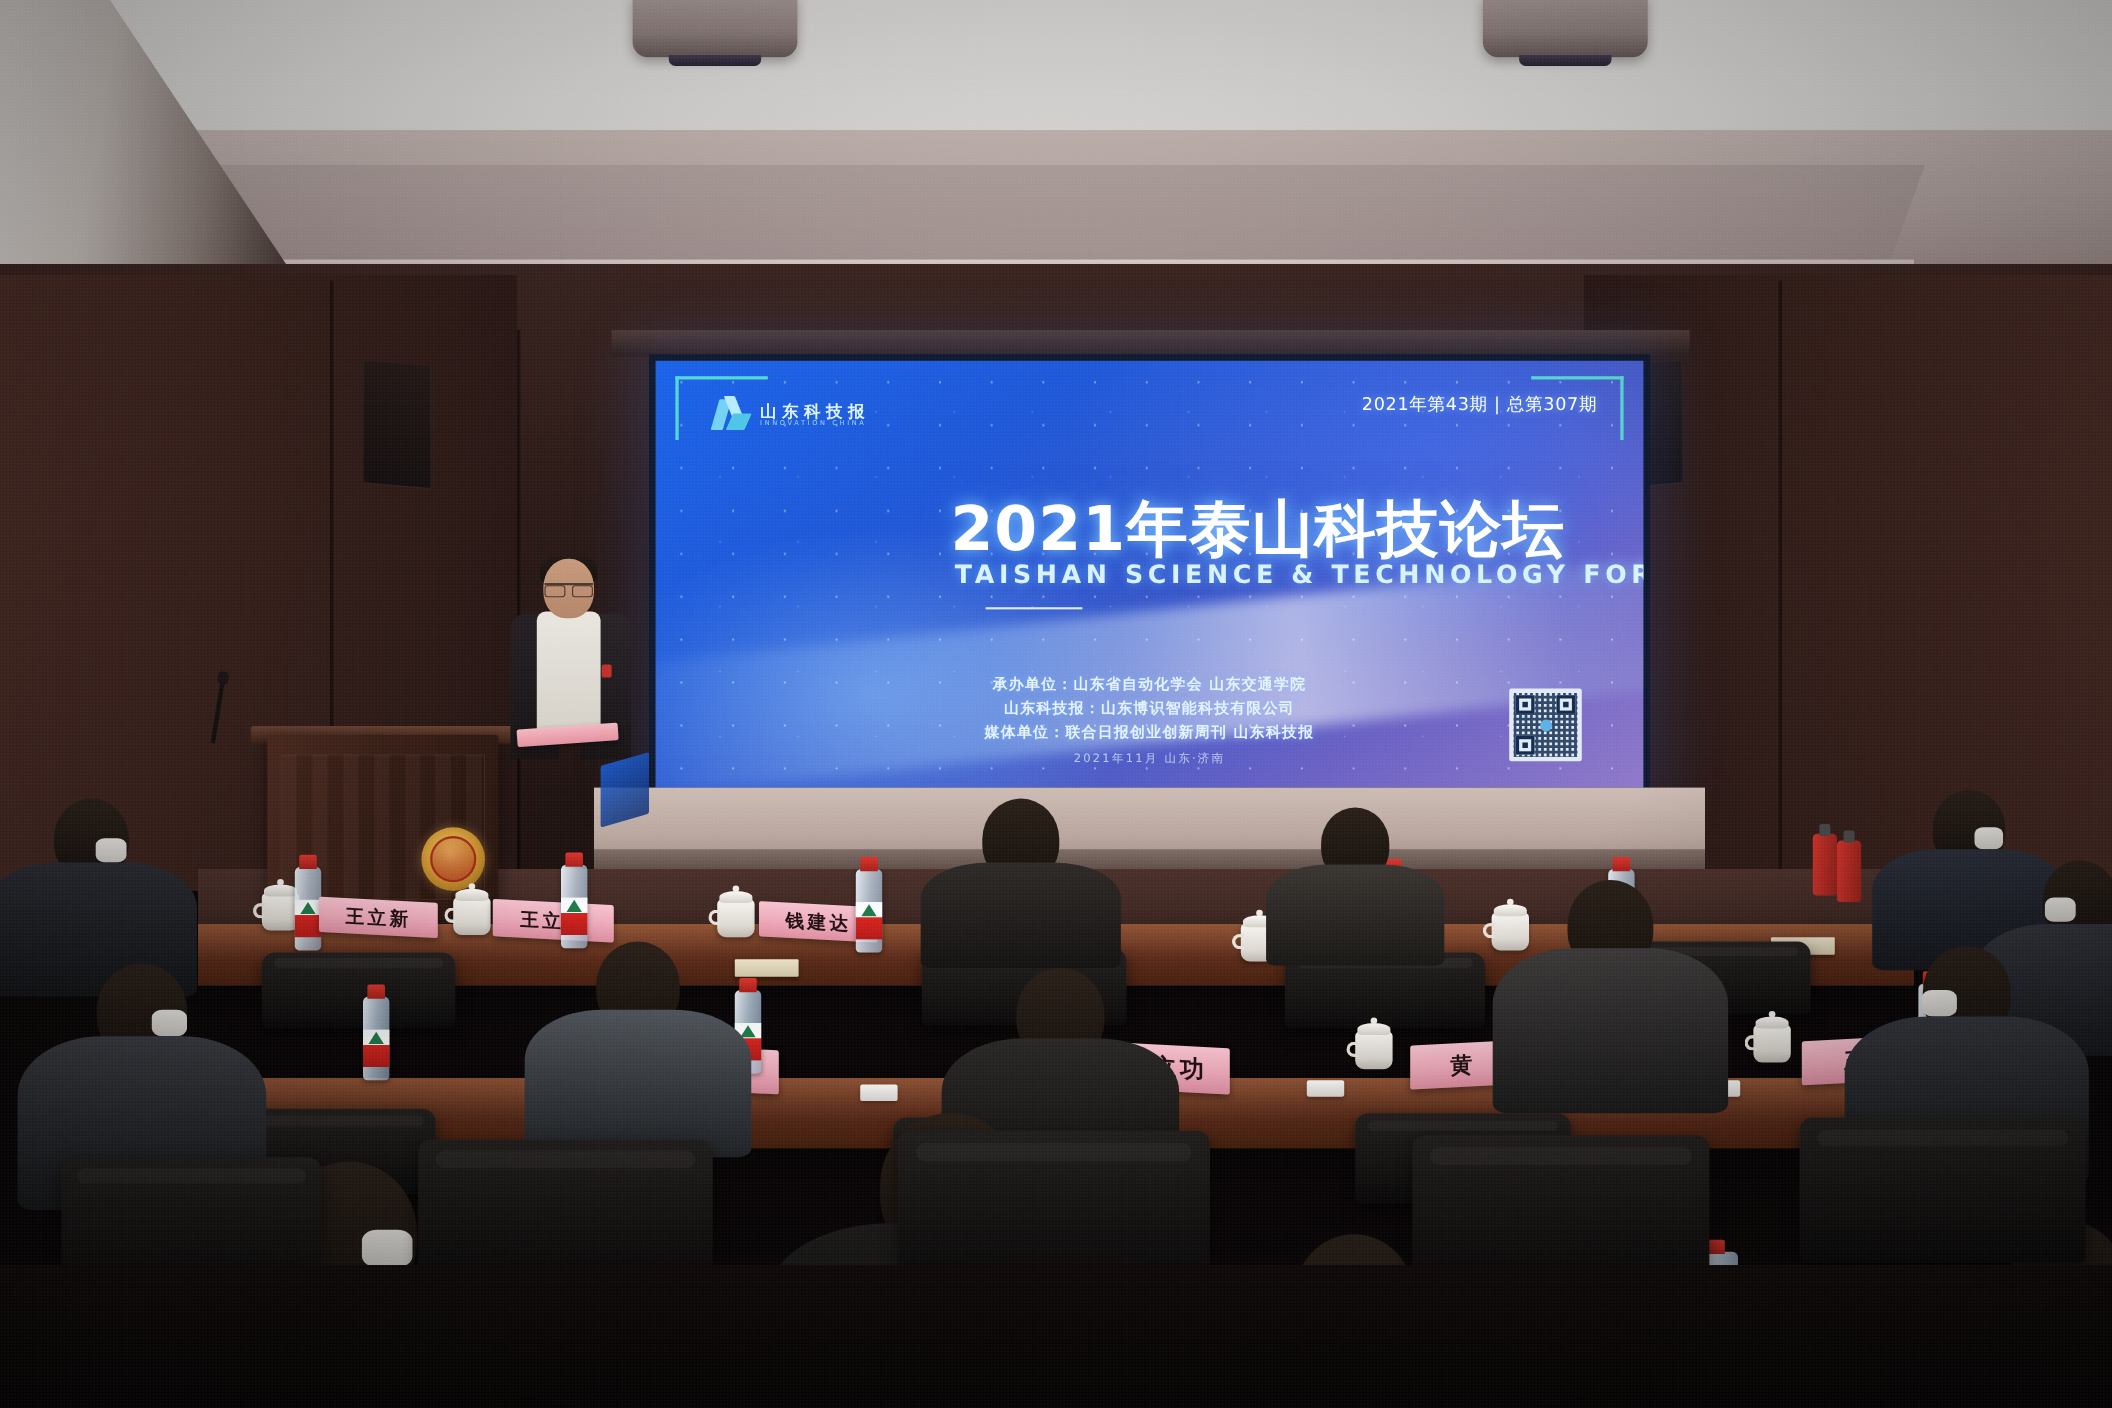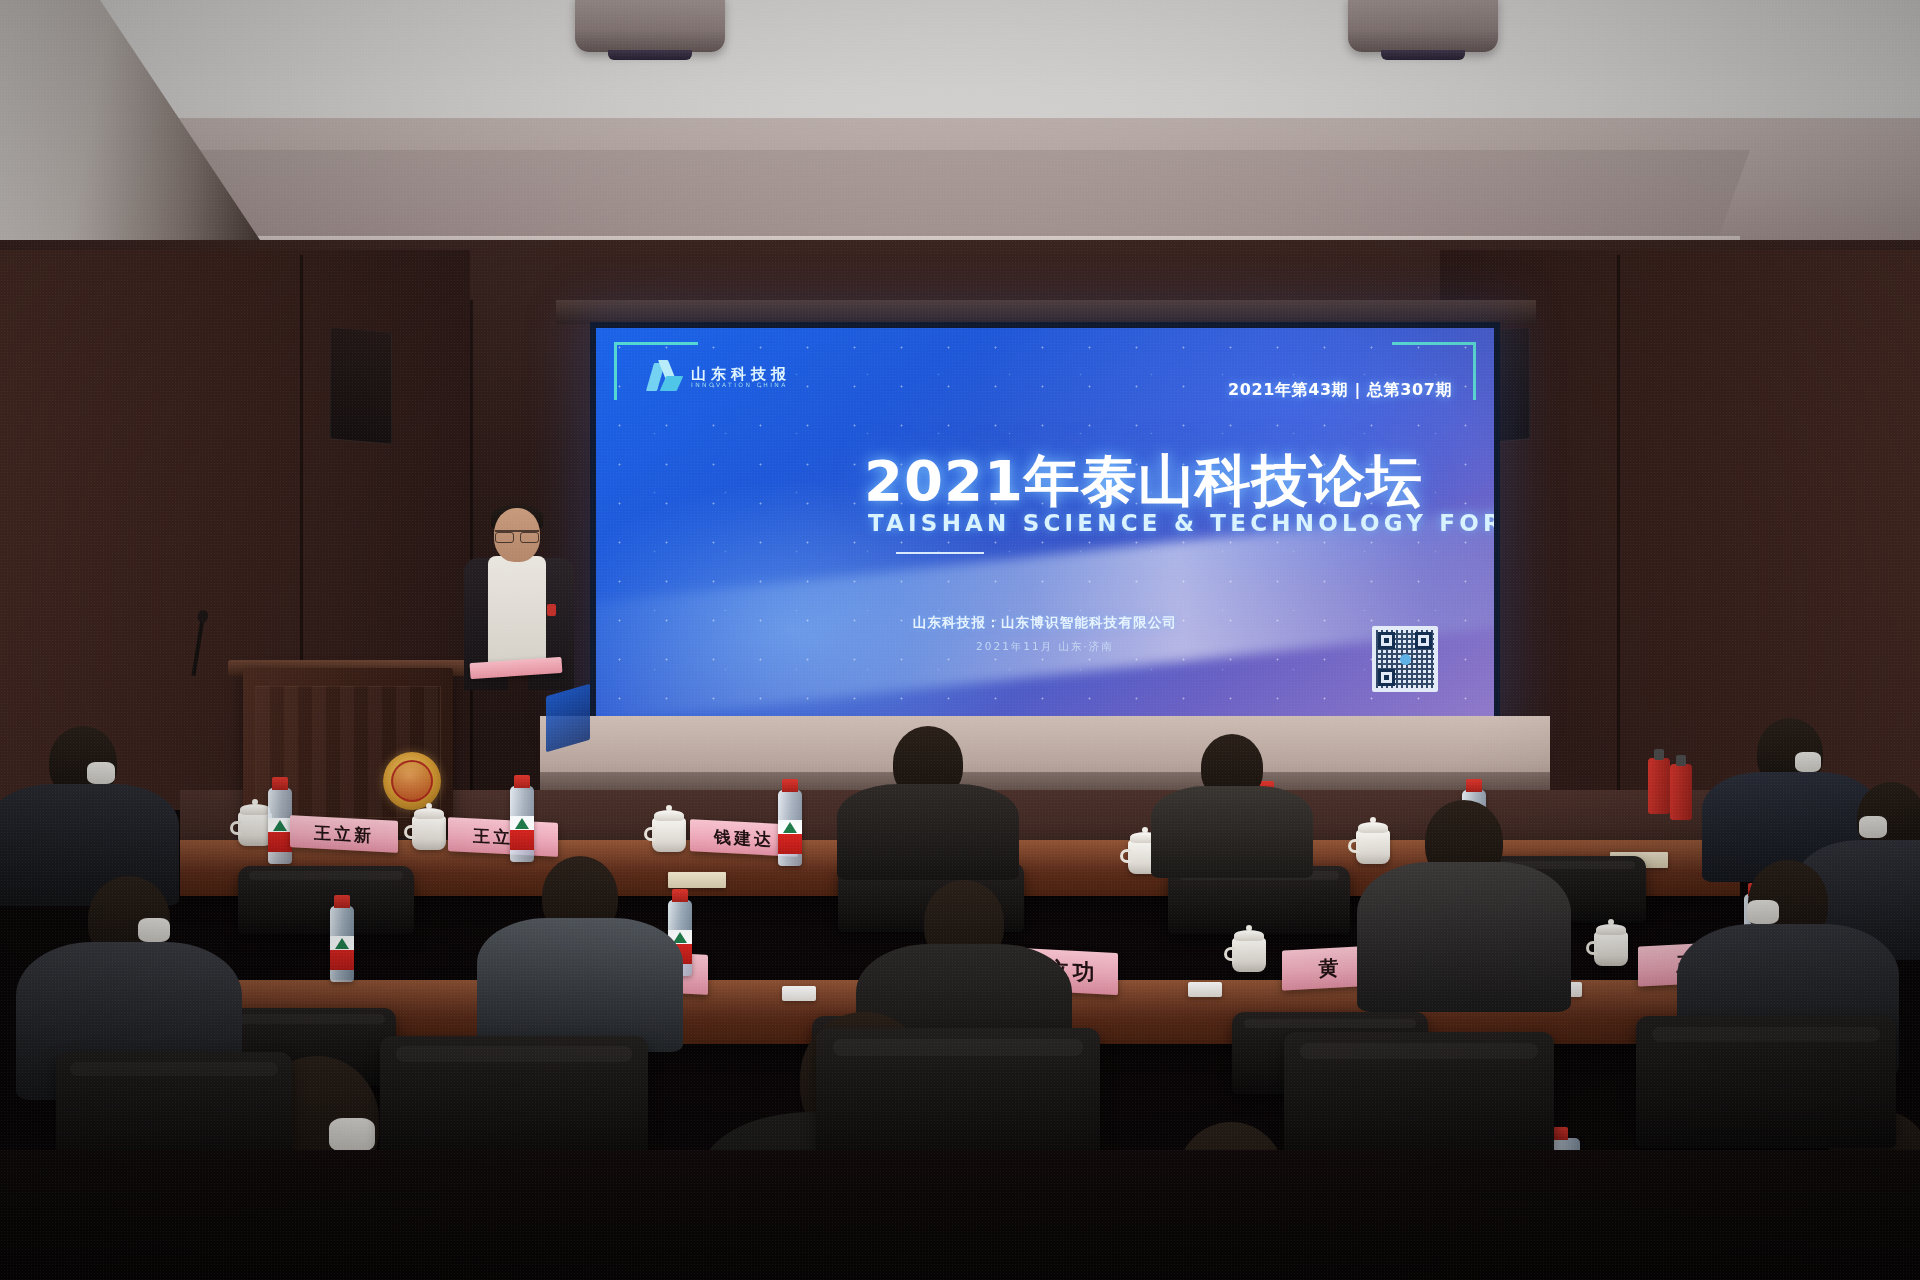--- a/index.html
+++ b/index.html
@@ -137,22 +137,22 @@
   .ic-mark i:nth-child(1) { left: 2px; top: 3px; width: 11px; height: 28px; transform: skewX(-16deg); opacity: .95; }
   .ic-mark i:nth-child(2) { left: 14px; top: 0px; width: 10px; height: 20px; transform: skewX(22deg); background: #b9ecfa; }
   .ic-mark i:nth-child(3) { left: 15px; top: 16px; width: 17px; height: 15px; transform: skewX(-24deg); background: #4fc6e8; }
   .ic-text { line-height: 1.08; }
   .ic-cn { font-size: 15px; letter-spacing: 5px; color: #dff4ff; font-weight: 700; }
   .ic-en { font-size: 6px; letter-spacing: 2.4px; color: #9fd8ef; }
 
   
   .issue-label {
     position: absolute; right: 42px; top: 30px; z-index: 4;
-    font-size: 16px; font-weight: 700; color: #ffffff;
-    letter-spacing: .6px; text-shadow: 0 0 8px rgba(120,190,255,.8); margin-top: 22px;
+    font-size: 16px; font-weight: 400; color: #ffffff;
+    letter-spacing: .6px; text-shadow: 0 0 8px rgba(120,190,255,.8);
   }
 
   
   .forum-emblem { position: absolute; left: 140px; top: 118px; width: 130px; height: 118px; z-index: 4; }
   .fe-bar { position: absolute; bottom: 28px; background: linear-gradient(180deg,#9fe5f7,#4fb4e0); border-radius: 2px; }
   .fe-bar.b1 { left: 2px;  width: 11px; height: 56px; }
   .fe-bar.b2 { left: 18px; width: 11px; height: 66px; }
   .fe-bar.b3 { left: 34px; width: 11px; height: 76px; }
   .fe-book {
     position: absolute; left: 50px; top: 6px; width: 74px; height: 84px;
@@ -526,21 +526,23 @@
 
 
         <div class="headline">2021年泰山科技论坛</div>
         <div class="headline-en">TAISHAN SCIENCE &amp; TECHNOLOGY FORUM</div>
 
         <div class="subtitle-row">
           <span class="sub-rule"></span>
         </div>
 
         <div class="org-block">
+          <div class="org-line">承办单位：山东省自动化学会 山东交通学院</div>
           <div class="org-line">山东科技报：山东博识智能科技有限公司</div>
+          <div class="org-line">媒体单位：联合日报创业创新周刊 山东科技报</div>
           <div class="org-foot">2021年11月   山东·济南</div>
         </div>
 
         <div class="qr-box">
           <div class="qr-grid"></div>
           <div class="qr-eye e1"></div>
             <div class="qr-eye e2"></div>
             <div class="qr-eye e3"></div>
           <div class="qr-dot"></div>
         </div>

